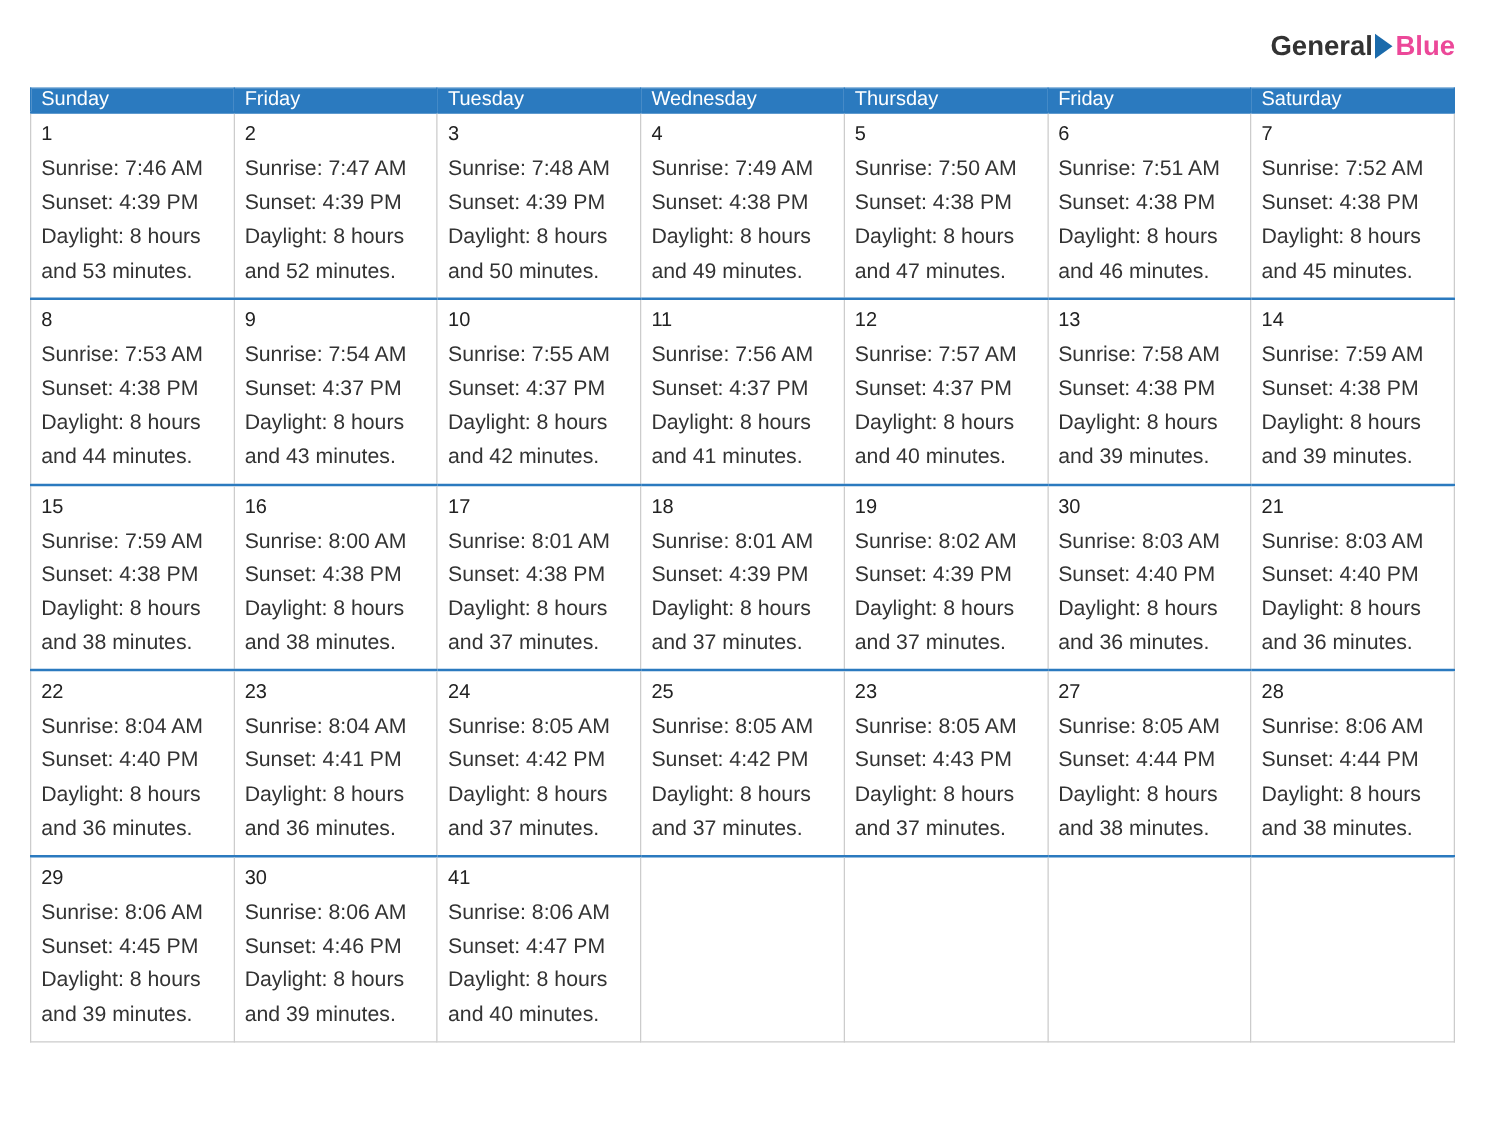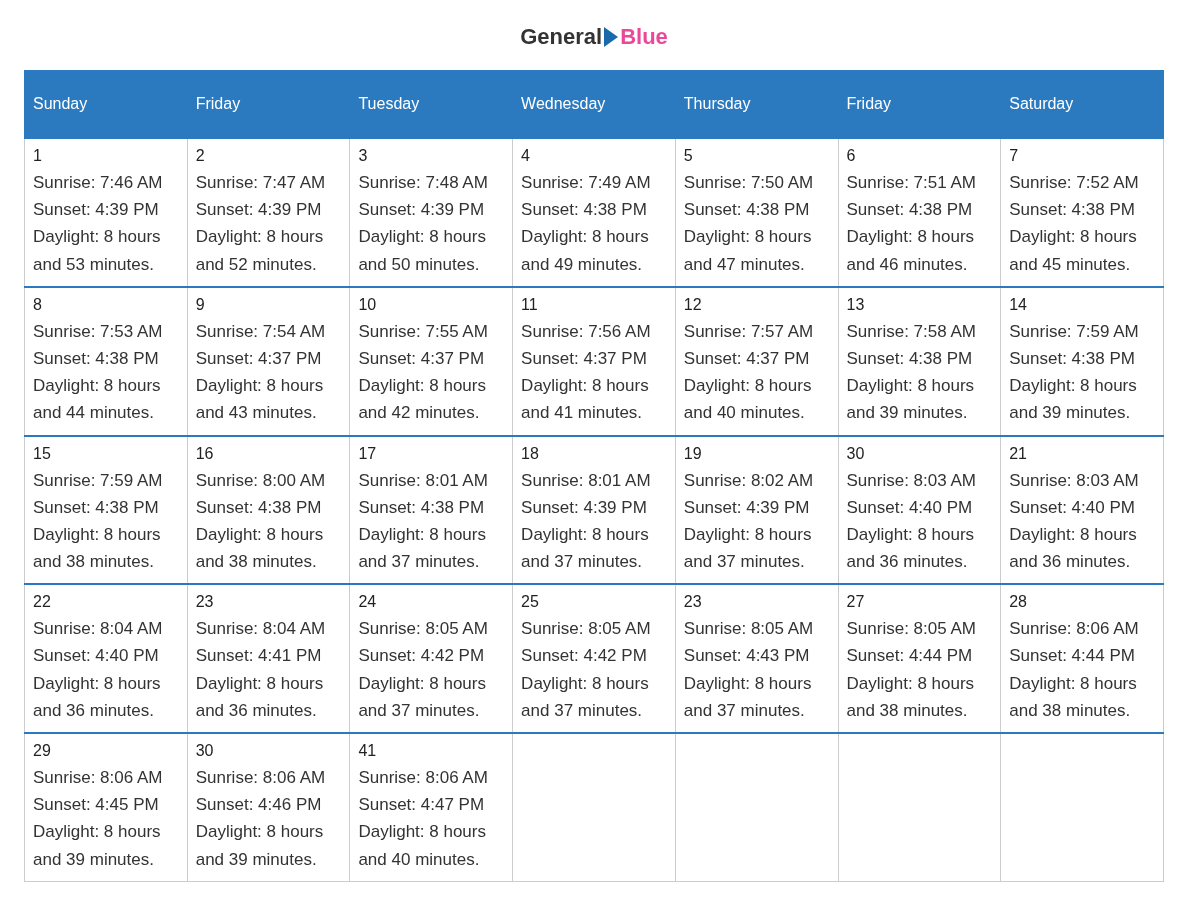--- a/index.html
+++ b/index.html
@@ -5,21 +5,21 @@
     * { box-sizing: border-box; margin: 0; padding: 0; }
     body {
       font-family: Arial, sans-serif;
       background: #fff;
       padding: 24px;
       width: 1188px;
       min-height: 918px;
     }
     .header {
       display: flex;
-      justify-content: center;
+      justify-content: flex-end;
       align-items: flex-start;
       margin-bottom: 20px;
     }
     .logo {
       display: flex;
       flex-direction: column;
       align-items: flex-start;
     }
     .logo-text {
       display: flex;
@@ -55,21 +55,21 @@
       color: #555;
       margin-top: 4px;
     }
     .calendar {
       width: 100%;
       border-collapse: collapse;
     }
     .calendar th {
       background-color: #2b7abf;
       color: #fff;
-      padding: 24px 8px;
+      padding: 0 8px;
       text-align: left;
       font-size: 16px;
       font-weight: normal;
       border: 1px solid #2b7abf;
     }
     .calendar td {
       vertical-align: top;
       padding: 8px;
       border: 1px solid #ccc;
       width: calc(100% / 7);

